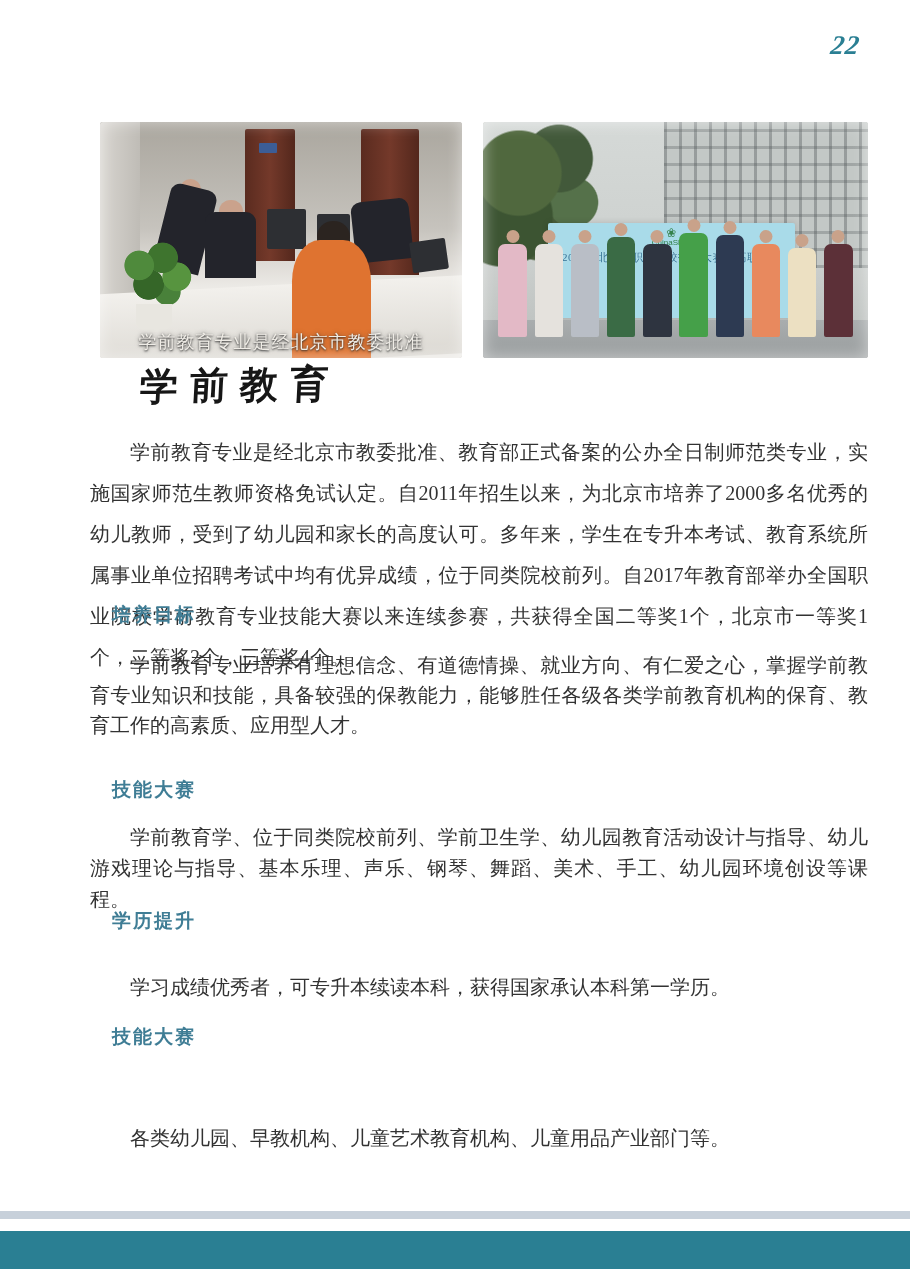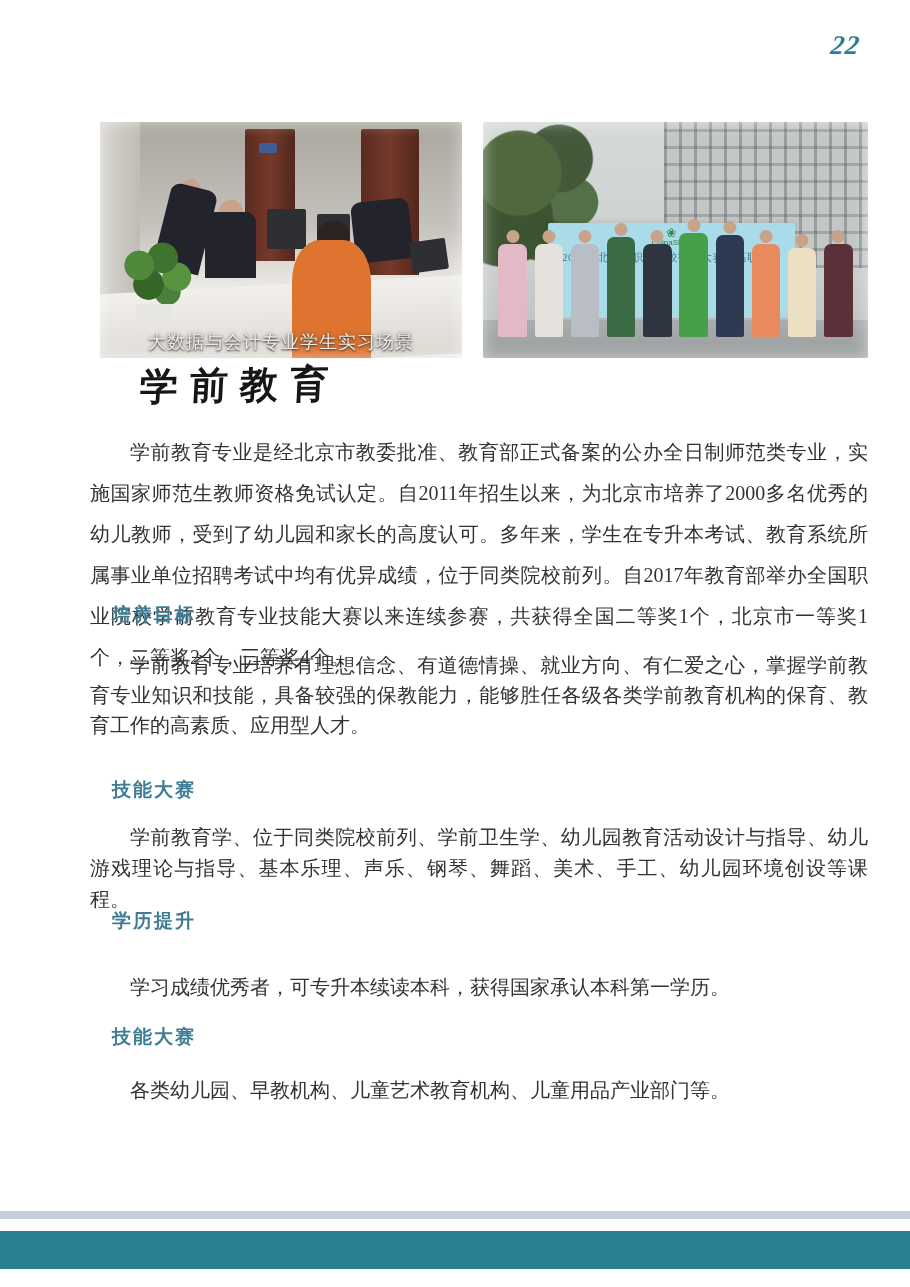--- a/index.html
+++ b/index.html
@@ -91,21 +91,21 @@
   .article-title{position:absolute;top:360px;left:140px;margin:0;font-size:38px;font-weight:bold;
                  color:#161616;letter-spacing:12px;transform:skewX(-4deg) rotate(-1deg);}
   .body{position:absolute;left:90px;width:778px;margin:0;font-size:20px;line-height:41px;
         text-align:justify;text-indent:2em;color:#323232;}
   .intro{top:432px;}
   .sec-h{position:absolute;left:112px;margin:0;font-size:19px;font-weight:bold;color:#3f7d95;
          letter-spacing:2px;}
   .h0{top:602px;} .b0{top:650px;line-height:30px;}
   .h1{top:777px;} .b1{top:822px;line-height:31px;}
   .h2{top:908px;} .b2{top:967px;}
-  .h3{top:1024px;} .b3{top:1070px;}
+  .h3{top:1024px;} .b3{top:1118px;}
 
   
   .footer-thin{position:absolute;left:0;top:1211px;width:910px;height:8px;background:#c7d0da;}
   .footer-bar{position:absolute;left:0;top:1231px;width:910px;height:38px;background:#2a7f93;}
 </style>
 </head>
 <body>
 
 <div class="page">
 
@@ -125,21 +125,21 @@
       <div class="ph-figure f2"></div>
       <div class="ph-figure f3"></div>
       <div class="ph-monitor m1"></div>
       <div class="ph-monitor m2"></div>
       <div class="ph-monitor m3"></div>
       <div class="ph-counter"></div>
       <div class="ph-plant"></div>
       <div class="ph-pot"></div>
       <div class="ph-orange-head"></div>
       <div class="ph-orange"></div>
-      <figcaption class="caption">大数据与会计专业学生实习场景</figcaption>
+      <figcaption class="caption">学前教育专业是经北京市教委批准</figcaption>
     </figure>
 
     <figure class="photo photo-right" style="margin:0;">
       <div class="pr-sky"></div>
       <div class="pr-building"></div>
       <div class="pr-trees"></div>
       <div class="pr-banner">
         <div class="pr-logo">ChinaSkills</div>
         <div class="pr-banner-text">2023年北京市职业院校技能大赛（高职组）</div>
       </div>

